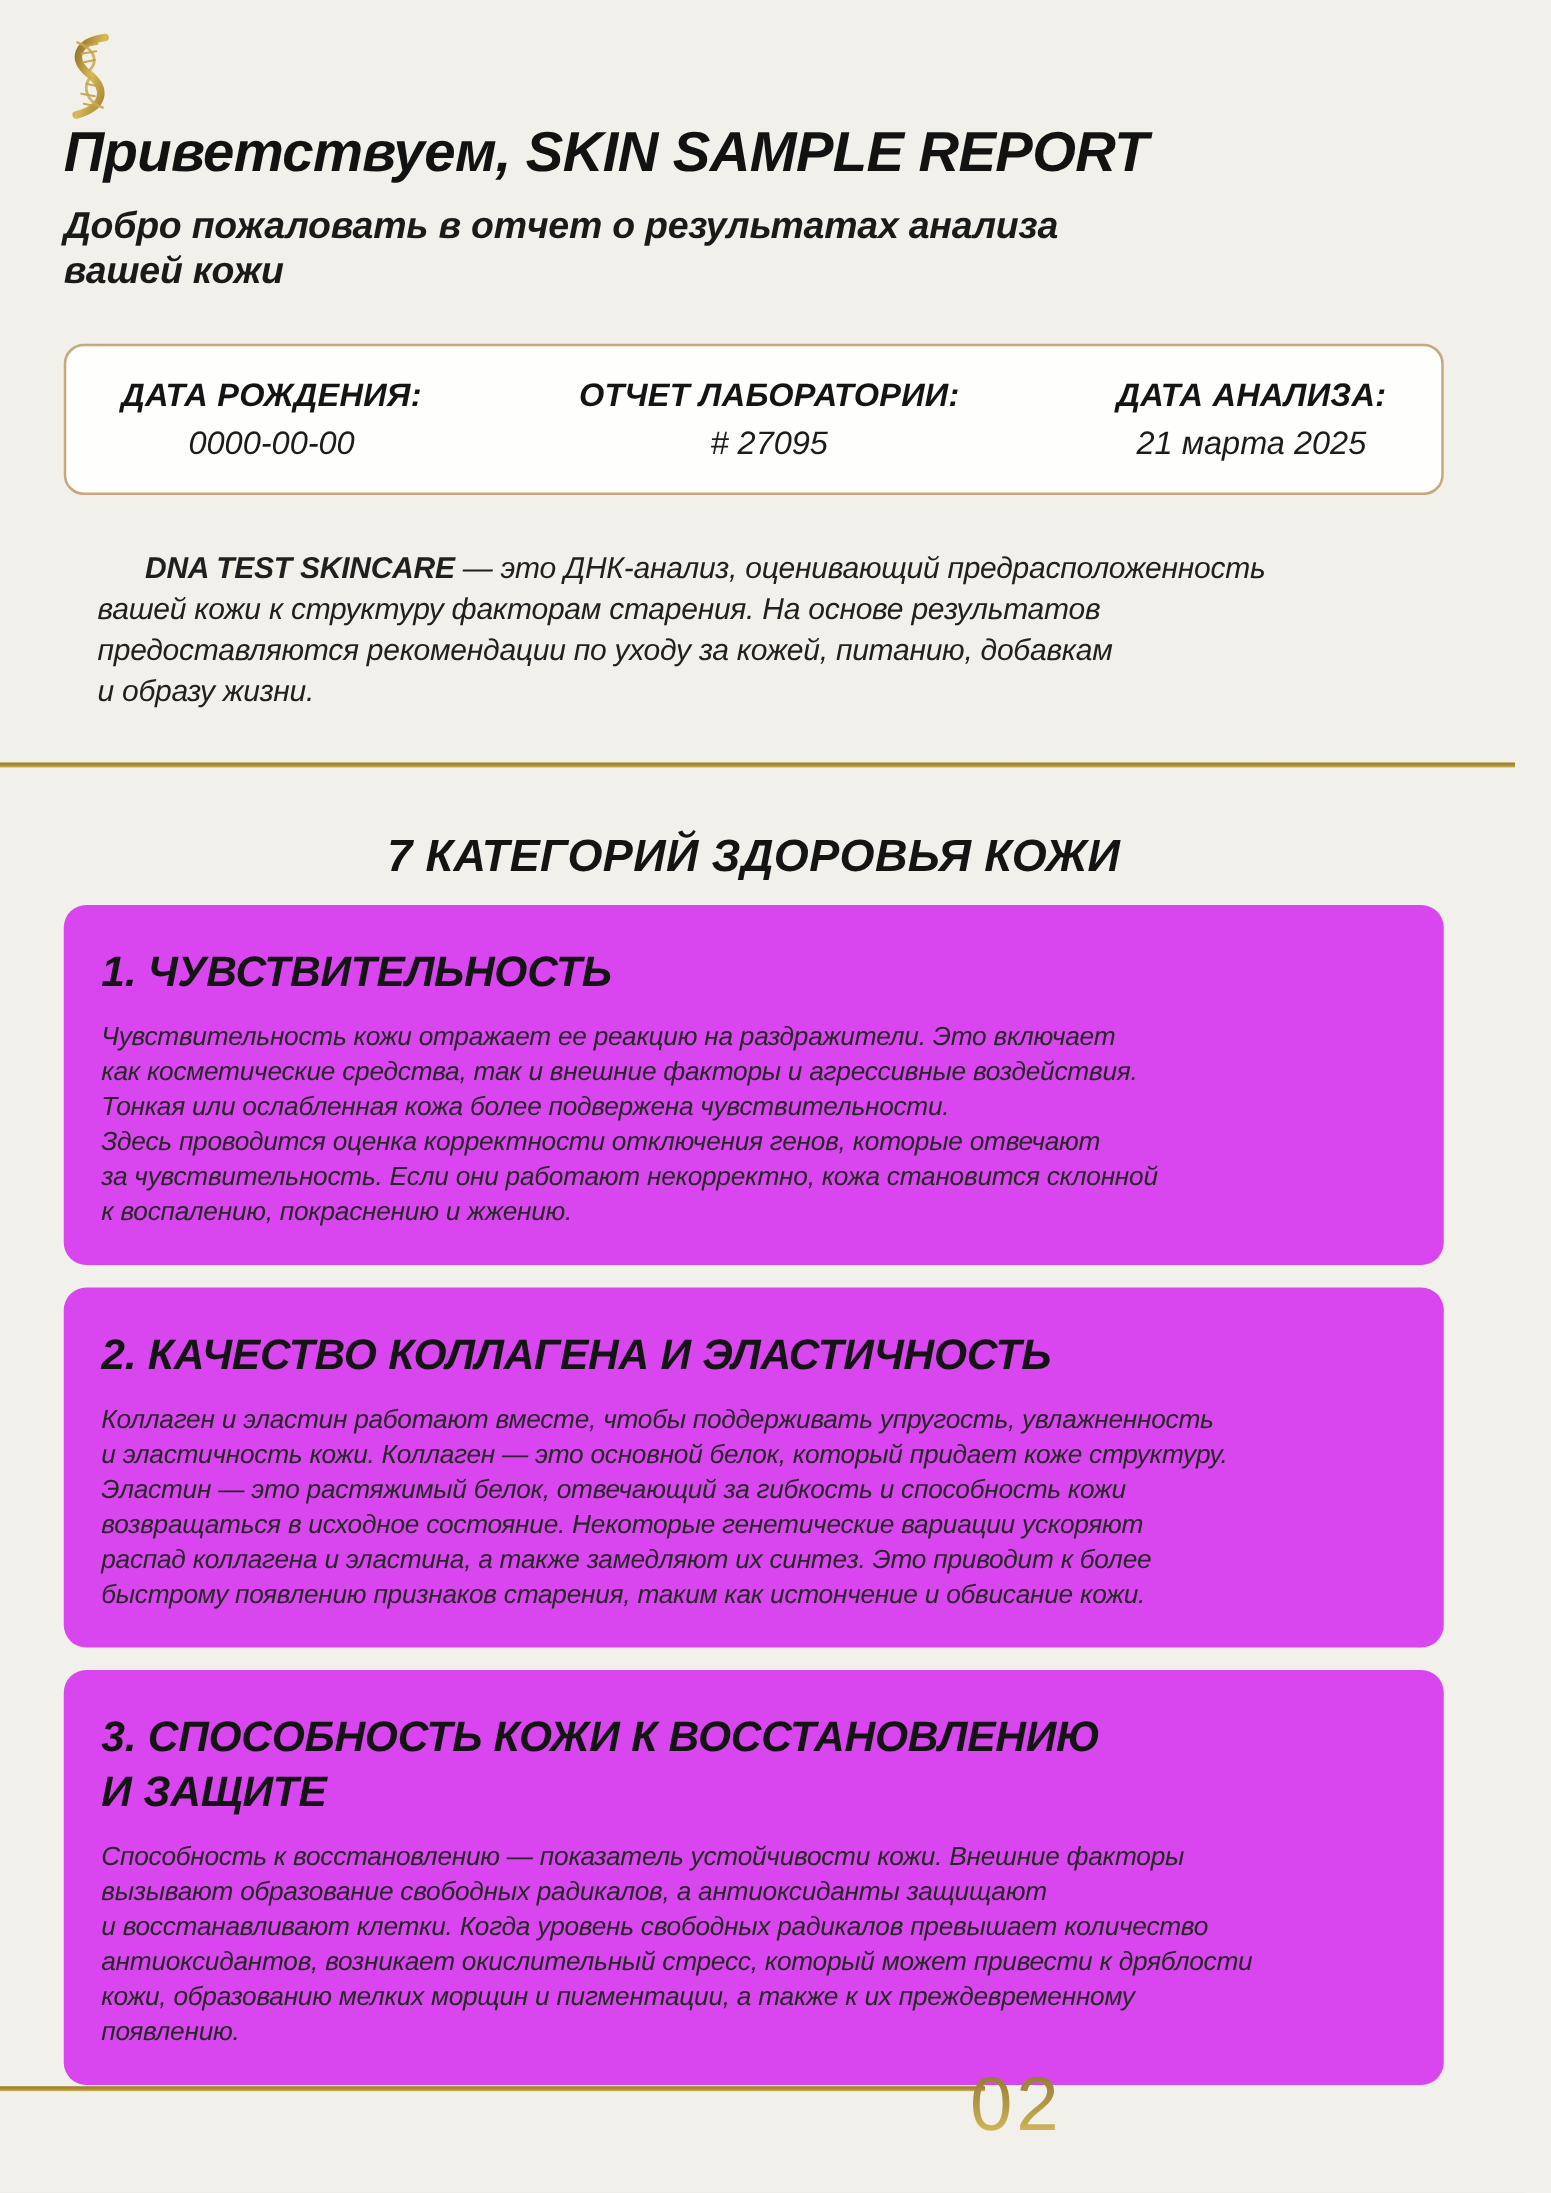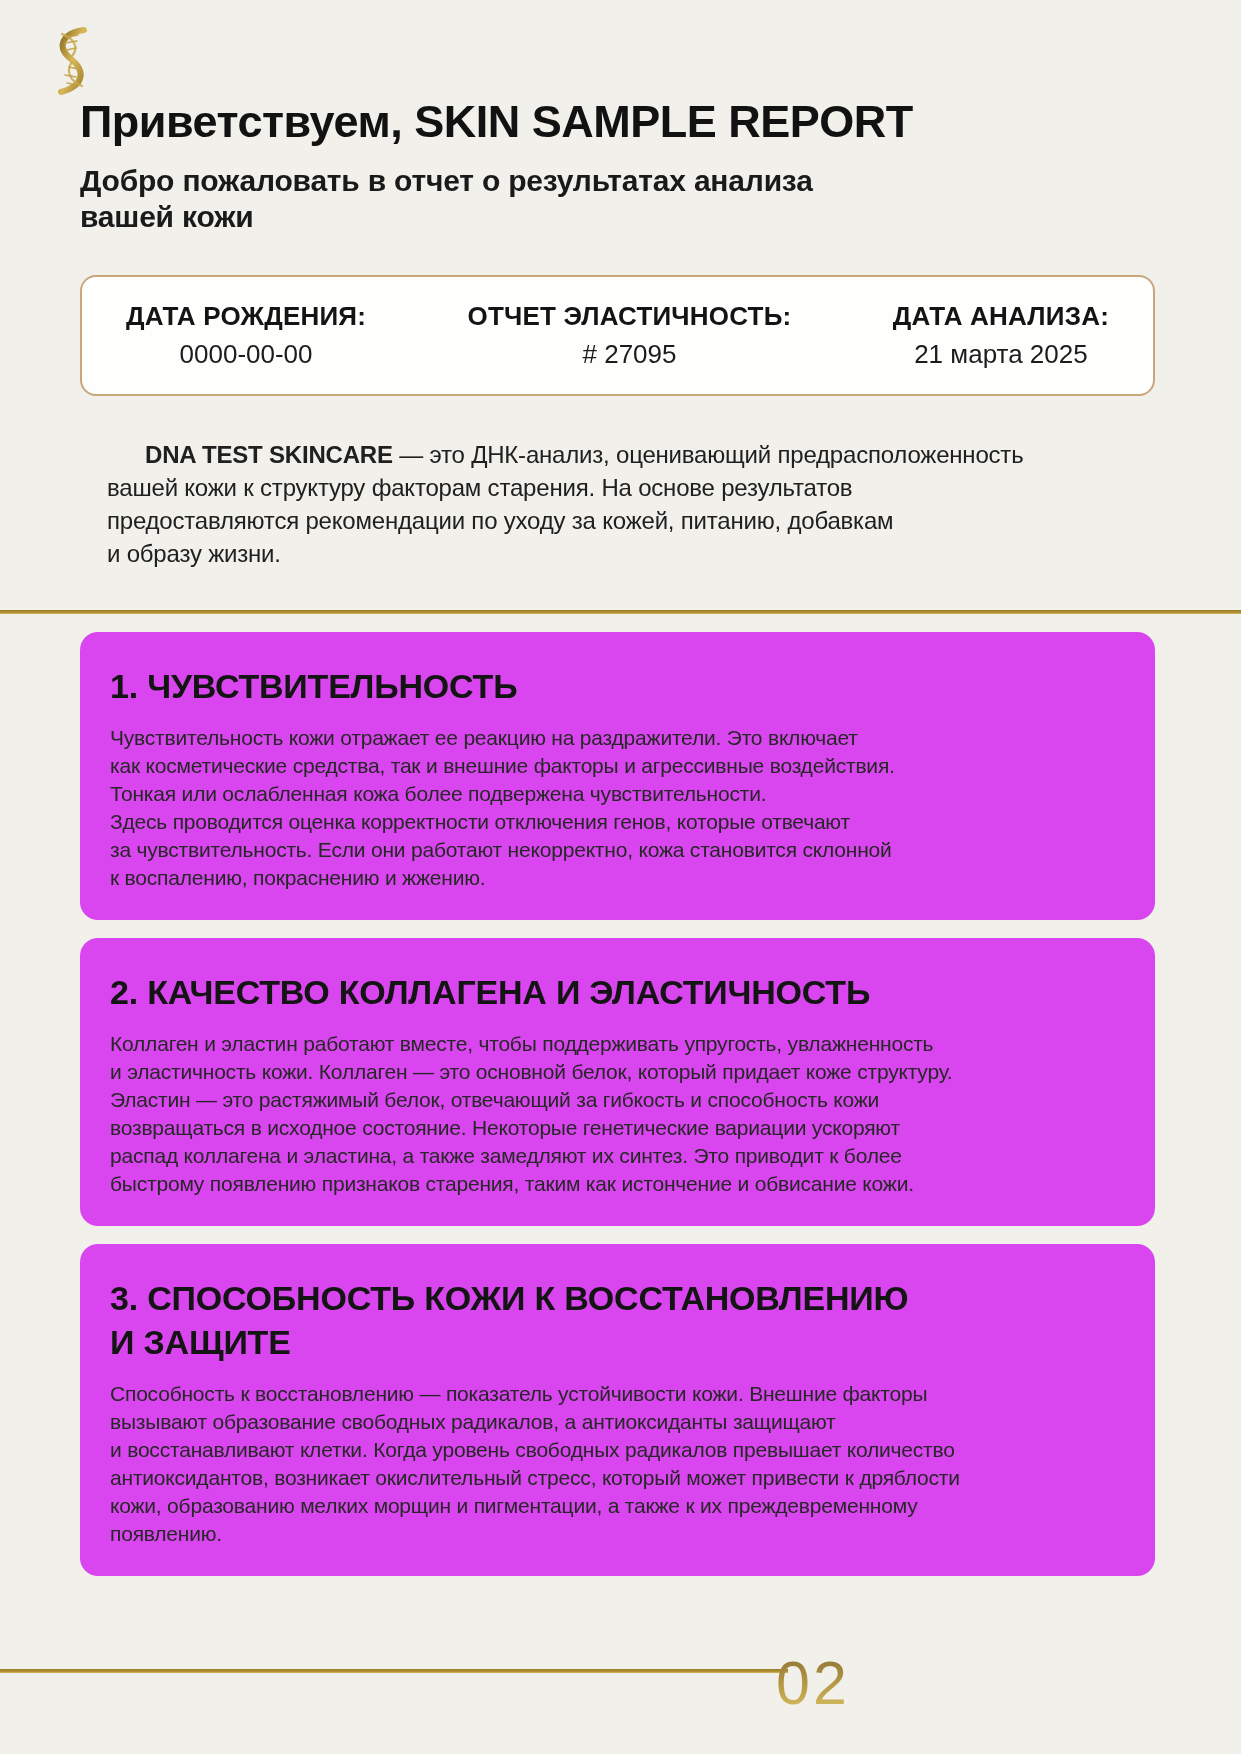--- a/index.html
+++ b/index.html
@@ -8,21 +8,21 @@
     background:#e8e7e1;
   }
   .page{
     position:relative;
     width:1241px;height:1754px;
     background:#f1f0ea;
     overflow:hidden;
     color:#161616;
   }
   .logo{position:absolute;left:42px;top:24px;width:62px;height:74px;}
-  .content{padding:98px 86px 0 80px;}
+  .content{padding:98px 86px 0 51px;font-style:italic;}
   .page-title{
     margin:0;
     font-size:45px;line-height:1.08;
     font-weight:800;letter-spacing:-0.5px;color:#121212;
   }
   .page-subtitle{
     margin:16px 0 4px 0;
     font-size:30px;line-height:36px;font-weight:700;color:#1a1a1a;
     white-space:pre-line;letter-spacing:-0.2px;
   }
@@ -112,36 +112,37 @@
     <h1 class="page-title">Приветствуем, SKIN SAMPLE REPORT</h1>
     <h2 class="page-subtitle">Добро пожаловать в отчет о результатах анализа
 вашей кожи</h2>
 
     <div class="info-box">
       <div class="info-field">
         <div class="info-label">ДАТА РОЖДЕНИЯ:</div>
         <div class="info-value">0000-00-00</div>
       </div>
       <div class="info-field">
-        <div class="info-label">ОТЧЕТ ЭЛАСТИЧНОСТЬ:</div>
+        <div class="info-label">ОТЧЕТ ЛАБОРАТОРИИ:</div>
         <div class="info-value"># 27095</div>
       </div>
       <div class="info-field">
         <div class="info-label">ДАТА АНАЛИЗА:</div>
         <div class="info-value">21 марта 2025</div>
       </div>
     </div>
 
     <p class="intro"><b>DNA TEST SKINCARE</b><span> — это ДНК-анализ, оценивающий предрасположенность
 вашей кожи к структуру факторам старения. На основе результатов
 предоставляются рекомендации по уходу за кожей, питанию, добавкам
 и образу жизни.</span></p>
 
     <div class="divider"></div>
 
+    <h2 class="section-title">7 КАТЕГОРИЙ ЗДОРОВЬЯ КОЖИ</h2>
 
     <div class="card">
       <h3 class="card-title">1. ЧУВСТВИТЕЛЬНОСТЬ</h3>
       <p class="card-body">Чувствительность кожи отражает ее реакцию на раздражители. Это включает
 как косметические средства, так и внешние факторы и агрессивные воздействия.
 Тонкая или ослабленная кожа более подвержена чувствительности.
 Здесь проводится оценка корректности отключения генов, которые отвечают
 за чувствительность. Если они работают некорректно, кожа становится склонной
 к воспалению, покраснению и жжению.</p>
     </div>

